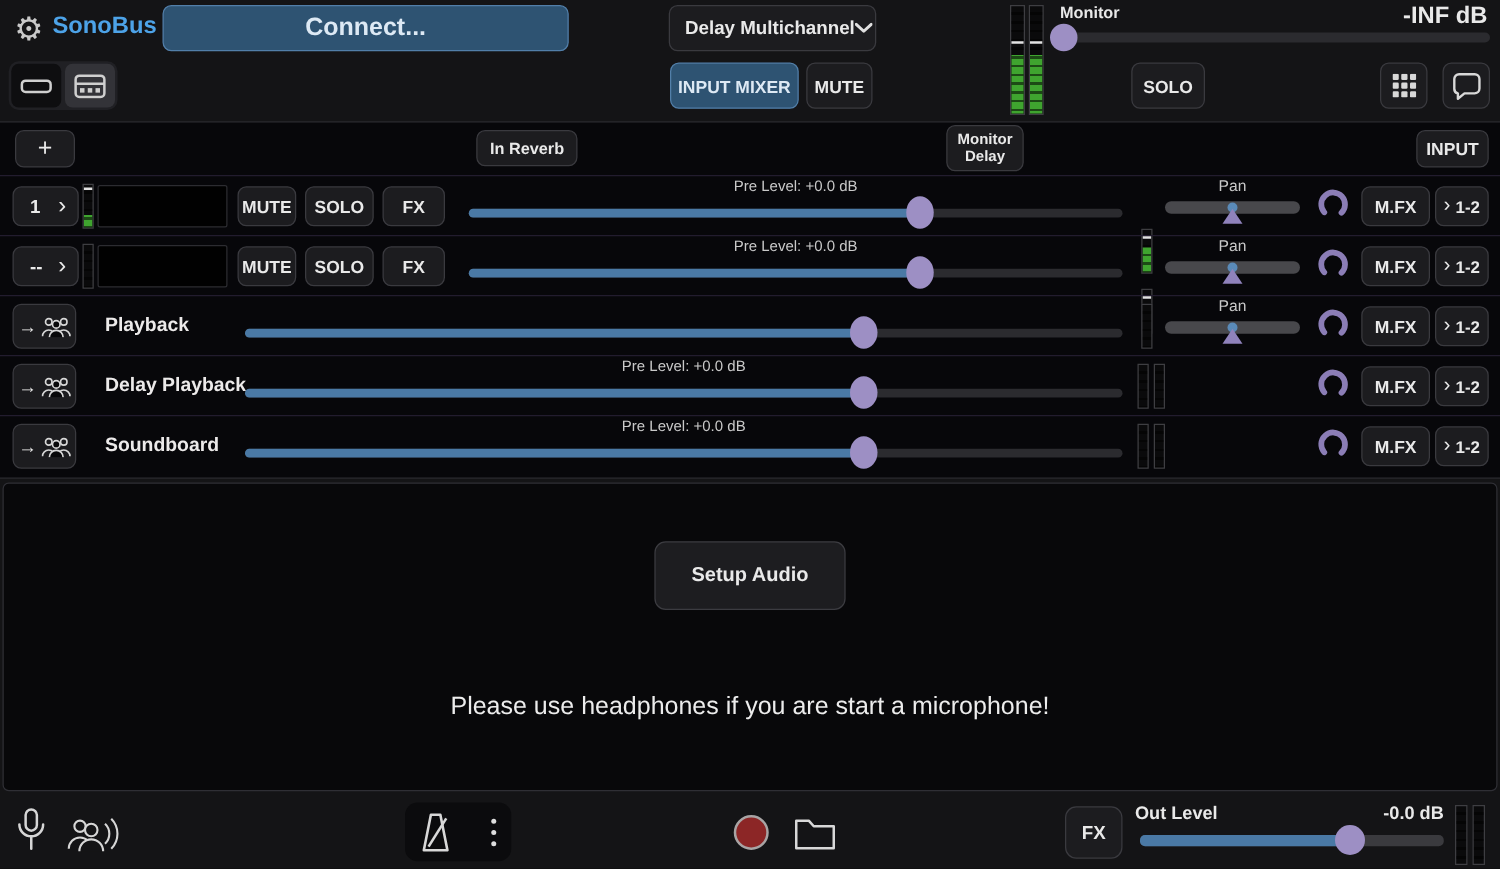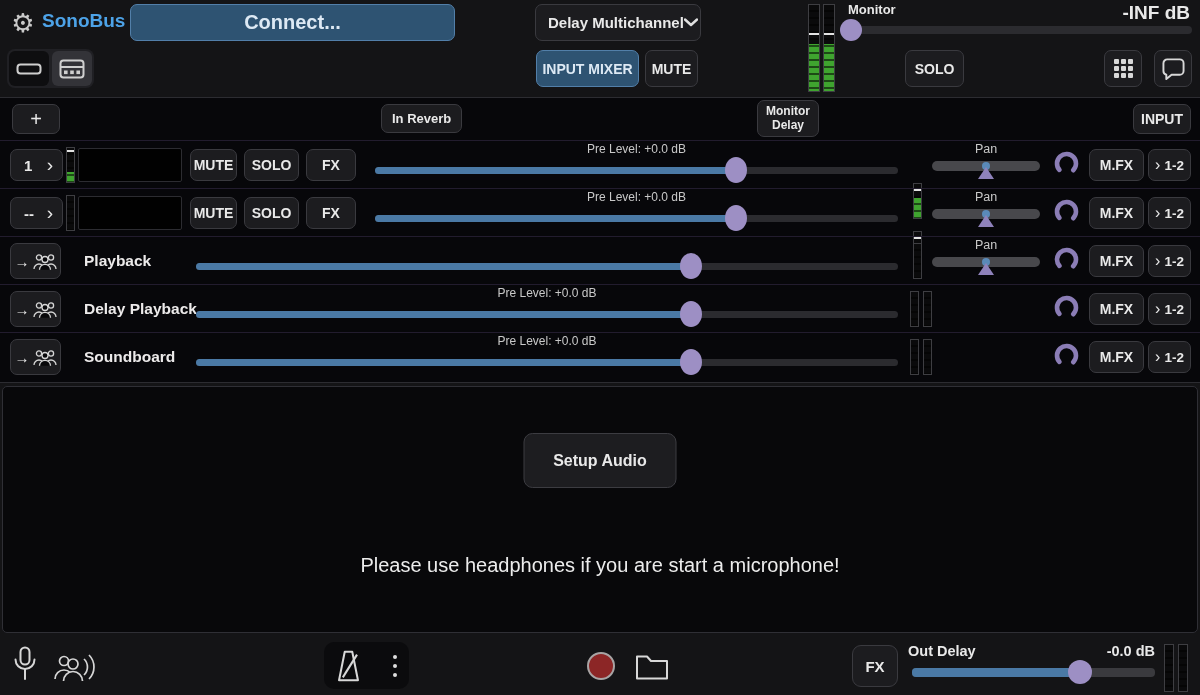--- a/index.html
+++ b/index.html
@@ -393,21 +393,21 @@
   <div class="abs" style="left:635px;top:651px;">
     <span>
       <svg width="34" height="30" viewBox="0 0 34 30" fill="none" stroke="#d8d8d8" stroke-width="2" stroke-linejoin="round">
           <path d="M2 5.5 h10 l4 4.5 h16 v17.5 H2 z"></path>
         </svg>
     </span>
   </div>
 
   <div class="btn" style="left:852px;top:645px;width:46px;height:42px;font-size:15px;border-radius:9px;">FX</div>
 
-  <div class="abs" style="left:908px;top:643px;font-size:14.5px;font-weight:700;">Out Delay</div>
+  <div class="abs" style="left:908px;top:643px;font-size:14.5px;font-weight:700;">Out Level</div>
   <div class="abs" style="right:45px;top:643px;font-size:14.5px;font-weight:700;">-0.0 dB</div>
   <div class="slider" style="left:912px;top:661px;width:243px;height:22px;">
     <div class="track" style="top:7px;height:9px;background:#3a3a3e;"></div>
     <div class="fill" style="top: 7px; height: 9px; bottom: auto; width: 69%;"></div>
     <div class="thumb" style="width: 24px; height: 24px; left: 69%;"></div>
   </div>
   <div class="dmeter" style="left:1164px;top:644px;">
     <div class="meter" style="width:10px;height:48px;"></div>
     <div class="meter" style="width:10px;height:48px;"></div>
   </div>

